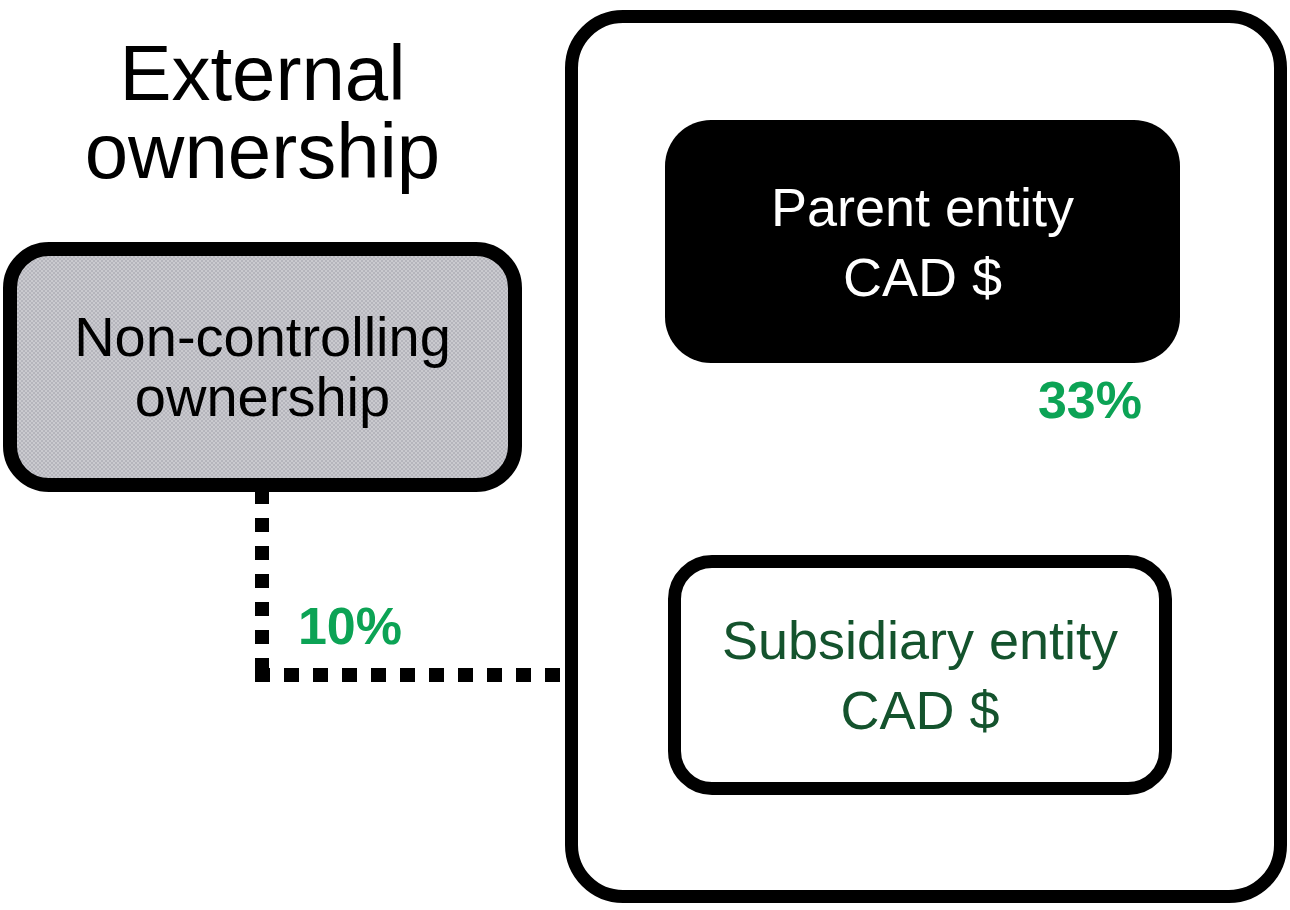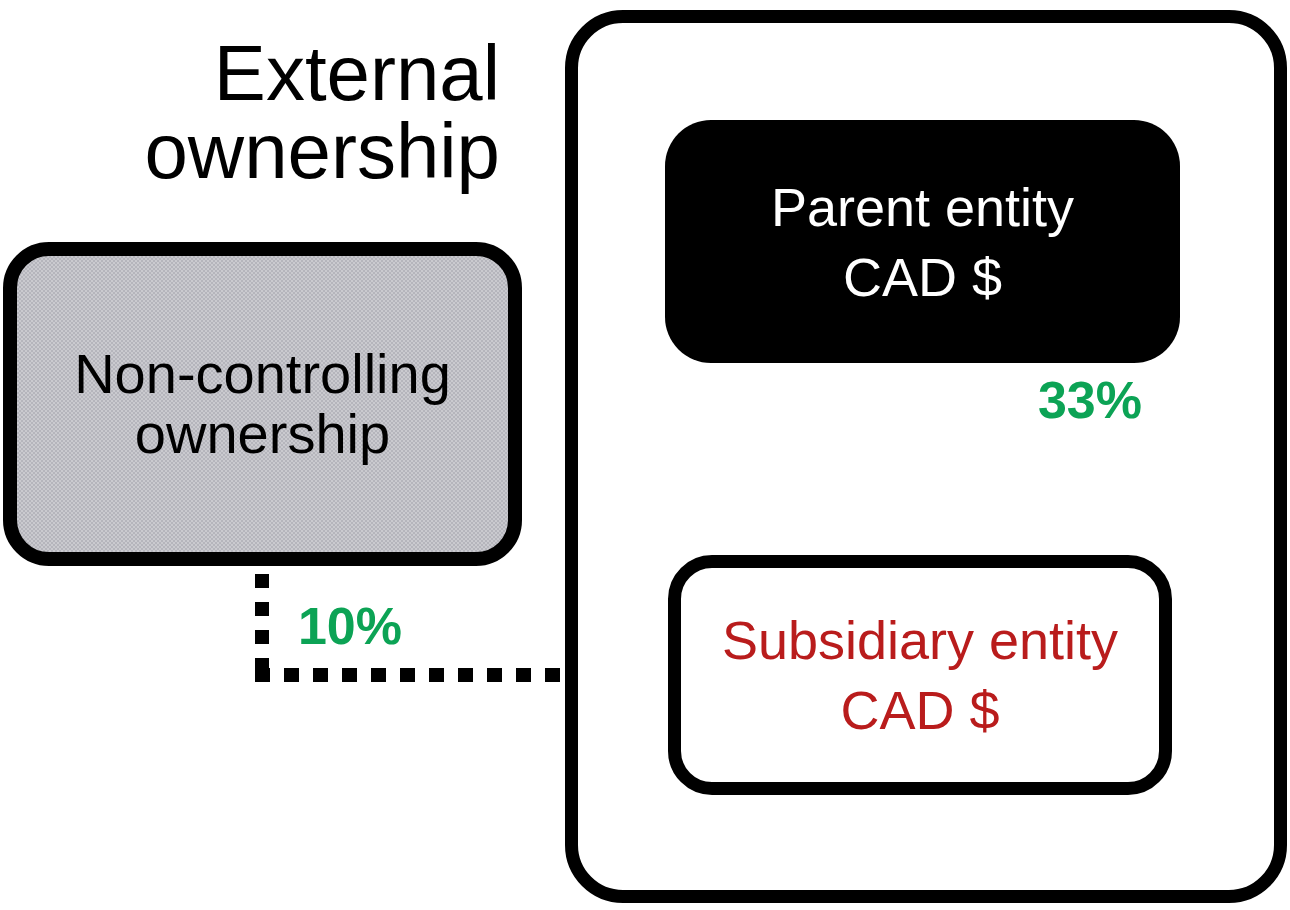--- a/index.html
+++ b/index.html
@@ -2,37 +2,37 @@
 <html style="--pct-green: #0ca355; --nci-fill: #b5b5bc; --node-black: #000000;"><head>
 <meta charset="utf-8">
 <style>
   html,body{margin:0;padding:0;background:#fff;}
   #canvas{
     position:relative;width:1290px;height:910px;background:#fff;overflow:hidden;
     font-family:"Liberation Sans","DejaVu Sans",sans-serif;color:#000;
   }
   .title{
     position:absolute;left:25px;top:34px;width:475px;
-    text-align:right;font-size:78px;line-height:1.0;color:#000;white-space:nowrap;
+    text-align:center;font-size:78px;line-height:1.0;color:#000;white-space:nowrap;
   }
   
   .connector-solid{
     position:absolute;left:916px;top:350px;width:14px;height:212px;background:#000;
   }
   .dotted-v{
     position:absolute;left:255px;top:490px;width:14px;height:192px;
     background-image:repeating-linear-gradient(to bottom,#000 0 14px,transparent 14px 28px);
   }
   .dotted-h{
     position:absolute;left:255px;top:668px;width:415px;height:14px;
     background-image:repeating-linear-gradient(to right,#000 0 15px,transparent 15px 29px);
   }
   
   .nci-box{
-    position:absolute;left:3px;top:242px;width:519px;height:324px;box-sizing:border-box;
+    position:absolute;left:3px;top:242px;width:519px;height:250px;box-sizing:border-box;
     border:14px solid #000;border-radius:46px;
     background-color:var(--nci-fill,#b5b5bc);
     background-image:conic-gradient(rgba(255,255,255,.28) 25%,transparent 0 50%,rgba(255,255,255,.28) 0 75%,transparent 0);
     background-size:4px 4px;
     display:flex;flex-direction:column;align-items:center;justify-content:center;
     font-size:56px;line-height:1.07;text-align:center;color:#000;
   }
   .group-container{
     position:absolute;left:565px;top:10px;width:722px;height:893px;box-sizing:border-box;
     border:13px solid #000;border-radius:58px;background:#fff;
@@ -40,21 +40,21 @@
   .entity{
     position:absolute;display:flex;flex-direction:column;align-items:center;justify-content:center;
     gap:16px;font-size:54px;line-height:1;text-align:center;
   }
   .parent-box{
     left:665px;top:120px;width:515px;height:243px;
     background:var(--node-black,#000);border-radius:46px;color:#fff;
   }
   .subsidiary-box{
     left:668px;top:555px;width:504px;height:240px;box-sizing:border-box;
-    background:#fff;border:13px solid #000;border-radius:44px;color:#b91c1c;
+    background:#fff;border:13px solid #000;border-radius:44px;color:#14532d;
   }
   .pct{
     position:absolute;font-weight:bold;font-size:52px;line-height:1;
     color:var(--pct-green,#0ca355);text-align:center;white-space:nowrap;
   }
   .pct-90{left:1020px;top:374px;width:140px;}
   .pct-10{left:288px;top:600px;width:124px;}
 </style>
 </head>
 <body>

